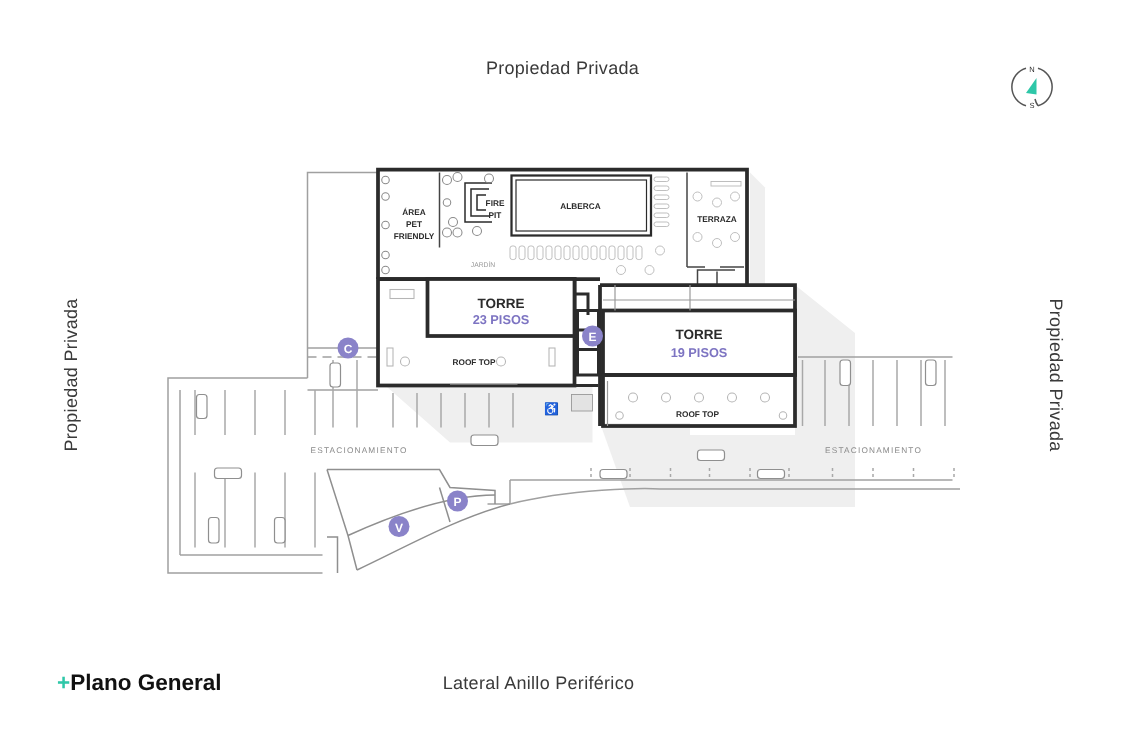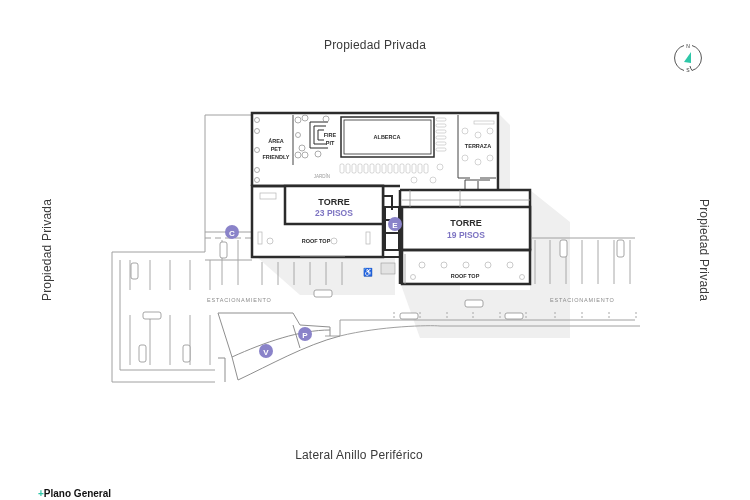--- a/index.html
+++ b/index.html
@@ -3,21 +3,21 @@
 <meta charset="utf-8">
 <style>
   html, body { margin:0; padding:0; background:#ffffff; }
   body { width:750px; height:500px; position:relative; overflow:hidden; font-family:"Liberation Sans", sans-serif; color:#333; }
   .abs { position:absolute; }
   .prop-label { font-size:12px; color:#3a3a3a; letter-spacing:0.2px; white-space:nowrap; }
   .prop-top { left:0; width:750px; top:38px; text-align:center; }
   .prop-bottom { left:0; width:718px; top:448px; text-align:center; font-size:12px; }
   .prop-left { left:47px; top:250px; transform:translate(-50%,-50%) rotate(-90deg); }
   .prop-right { left:704px; top:250px; transform:translate(-50%,-50%) rotate(90deg); }
-  .title { left:38px; top:447px; font-size:10px; font-weight:bold; color:#111; white-space:nowrap;margin-top:41px; }
+  .title { left:38px; top:447px; font-size:15px; font-weight:bold; color:#111; white-space:nowrap; }
   .title .plus { color:#2ec7a8; font-weight:bold; }
   svg text { font-family:"Liberation Sans", sans-serif; }
   .compass { left:672px; top:42px; width:32px; height:32px; }
 </style>
 </head>
 <body>
 
 <div class="abs prop-label prop-top">Propiedad Privada</div>
 <div class="abs prop-label prop-left">Propiedad Privada</div>
 <div class="abs prop-label prop-right">Propiedad Privada</div>

